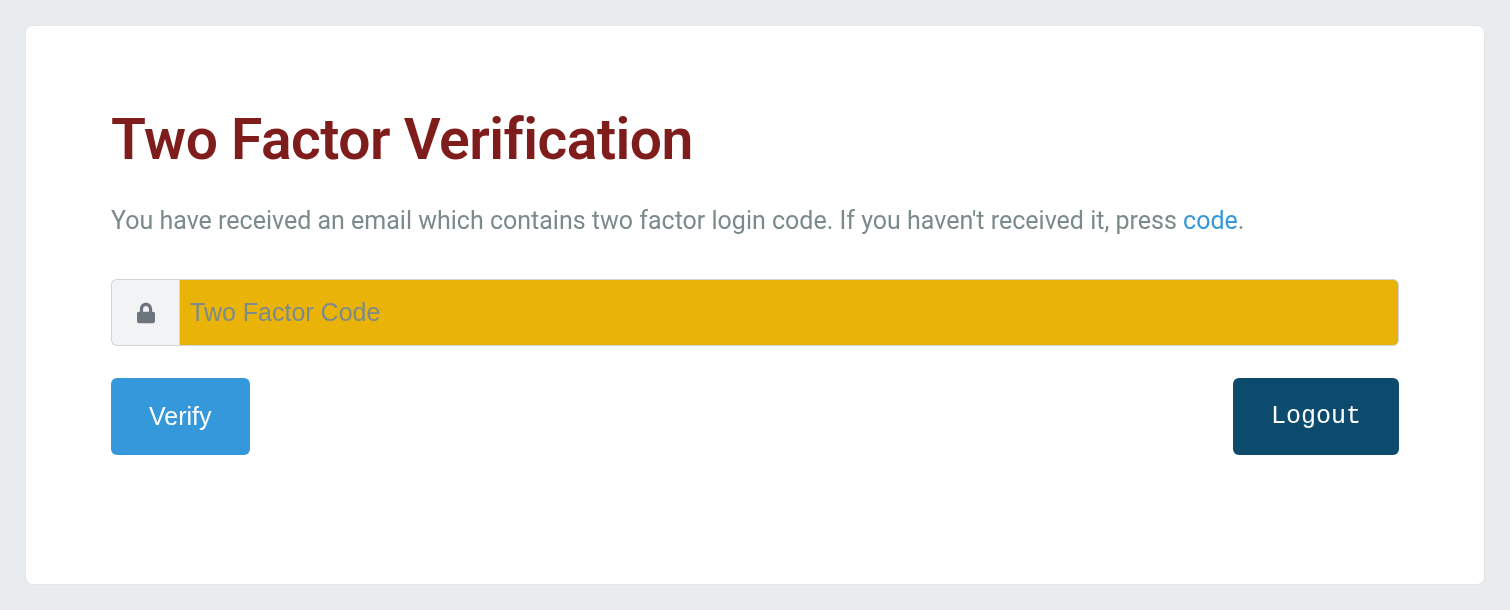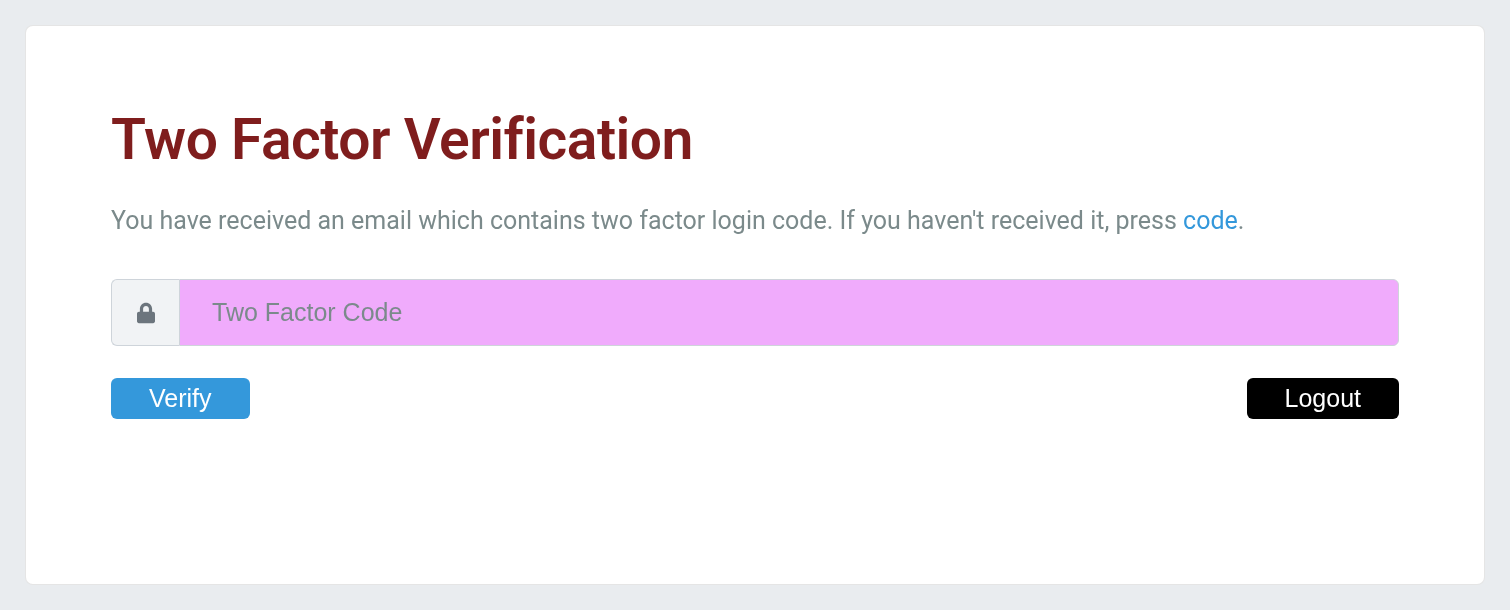--- a/index.html
+++ b/index.html
@@ -52,24 +52,24 @@
       border-radius: 6px 0 0 6px;
       width: 68px;
     }
     .lock-icon {
       width: 18px;
       height: 22px;
       fill: #6c757d;
     }
     .form-control {
       flex: 1;
-      padding: 18px 32px;
+      padding: 18px 10px;
       font-size: 25px;
       color: #495057;
-      background-color: #f0abfc;
+      background-color: #eab308;
       border: 1px solid #ced4da;
       border-radius: 0 6px 6px 0;
       outline: none;
     }
     .form-control::placeholder {
       color: #7b8a8b;
     }
     .button-row {
       display: flex;
       justify-content: space-between;
@@ -77,27 +77,28 @@
     }
     .btn {
       display: inline-block;
       font-size: 25px;
       font-weight: 400;
       text-align: center;
       border: none;
       border-radius: 6px;
       cursor: pointer;
       color: #ffffff;
-      padding: 6px 38px;
+      padding: 24px 38px;
     }
     .btn-primary {
       background-color: #3498db;
     }
     .btn-danger {
-      background-color: #000000;
+      background-color: #0c4a6e;
+      font-family: Liberation Mono, monospace;
     }
   </style>
 </head>
 <body>
 
 <div class="card">
   <h1 class="card-title">Two Factor Verification</h1>
   <p class="card-text">
     <span>You have received an email which contains two factor login code. If you haven't received it, press </span><a href="#">code</a><span>.</span>
   </p>

